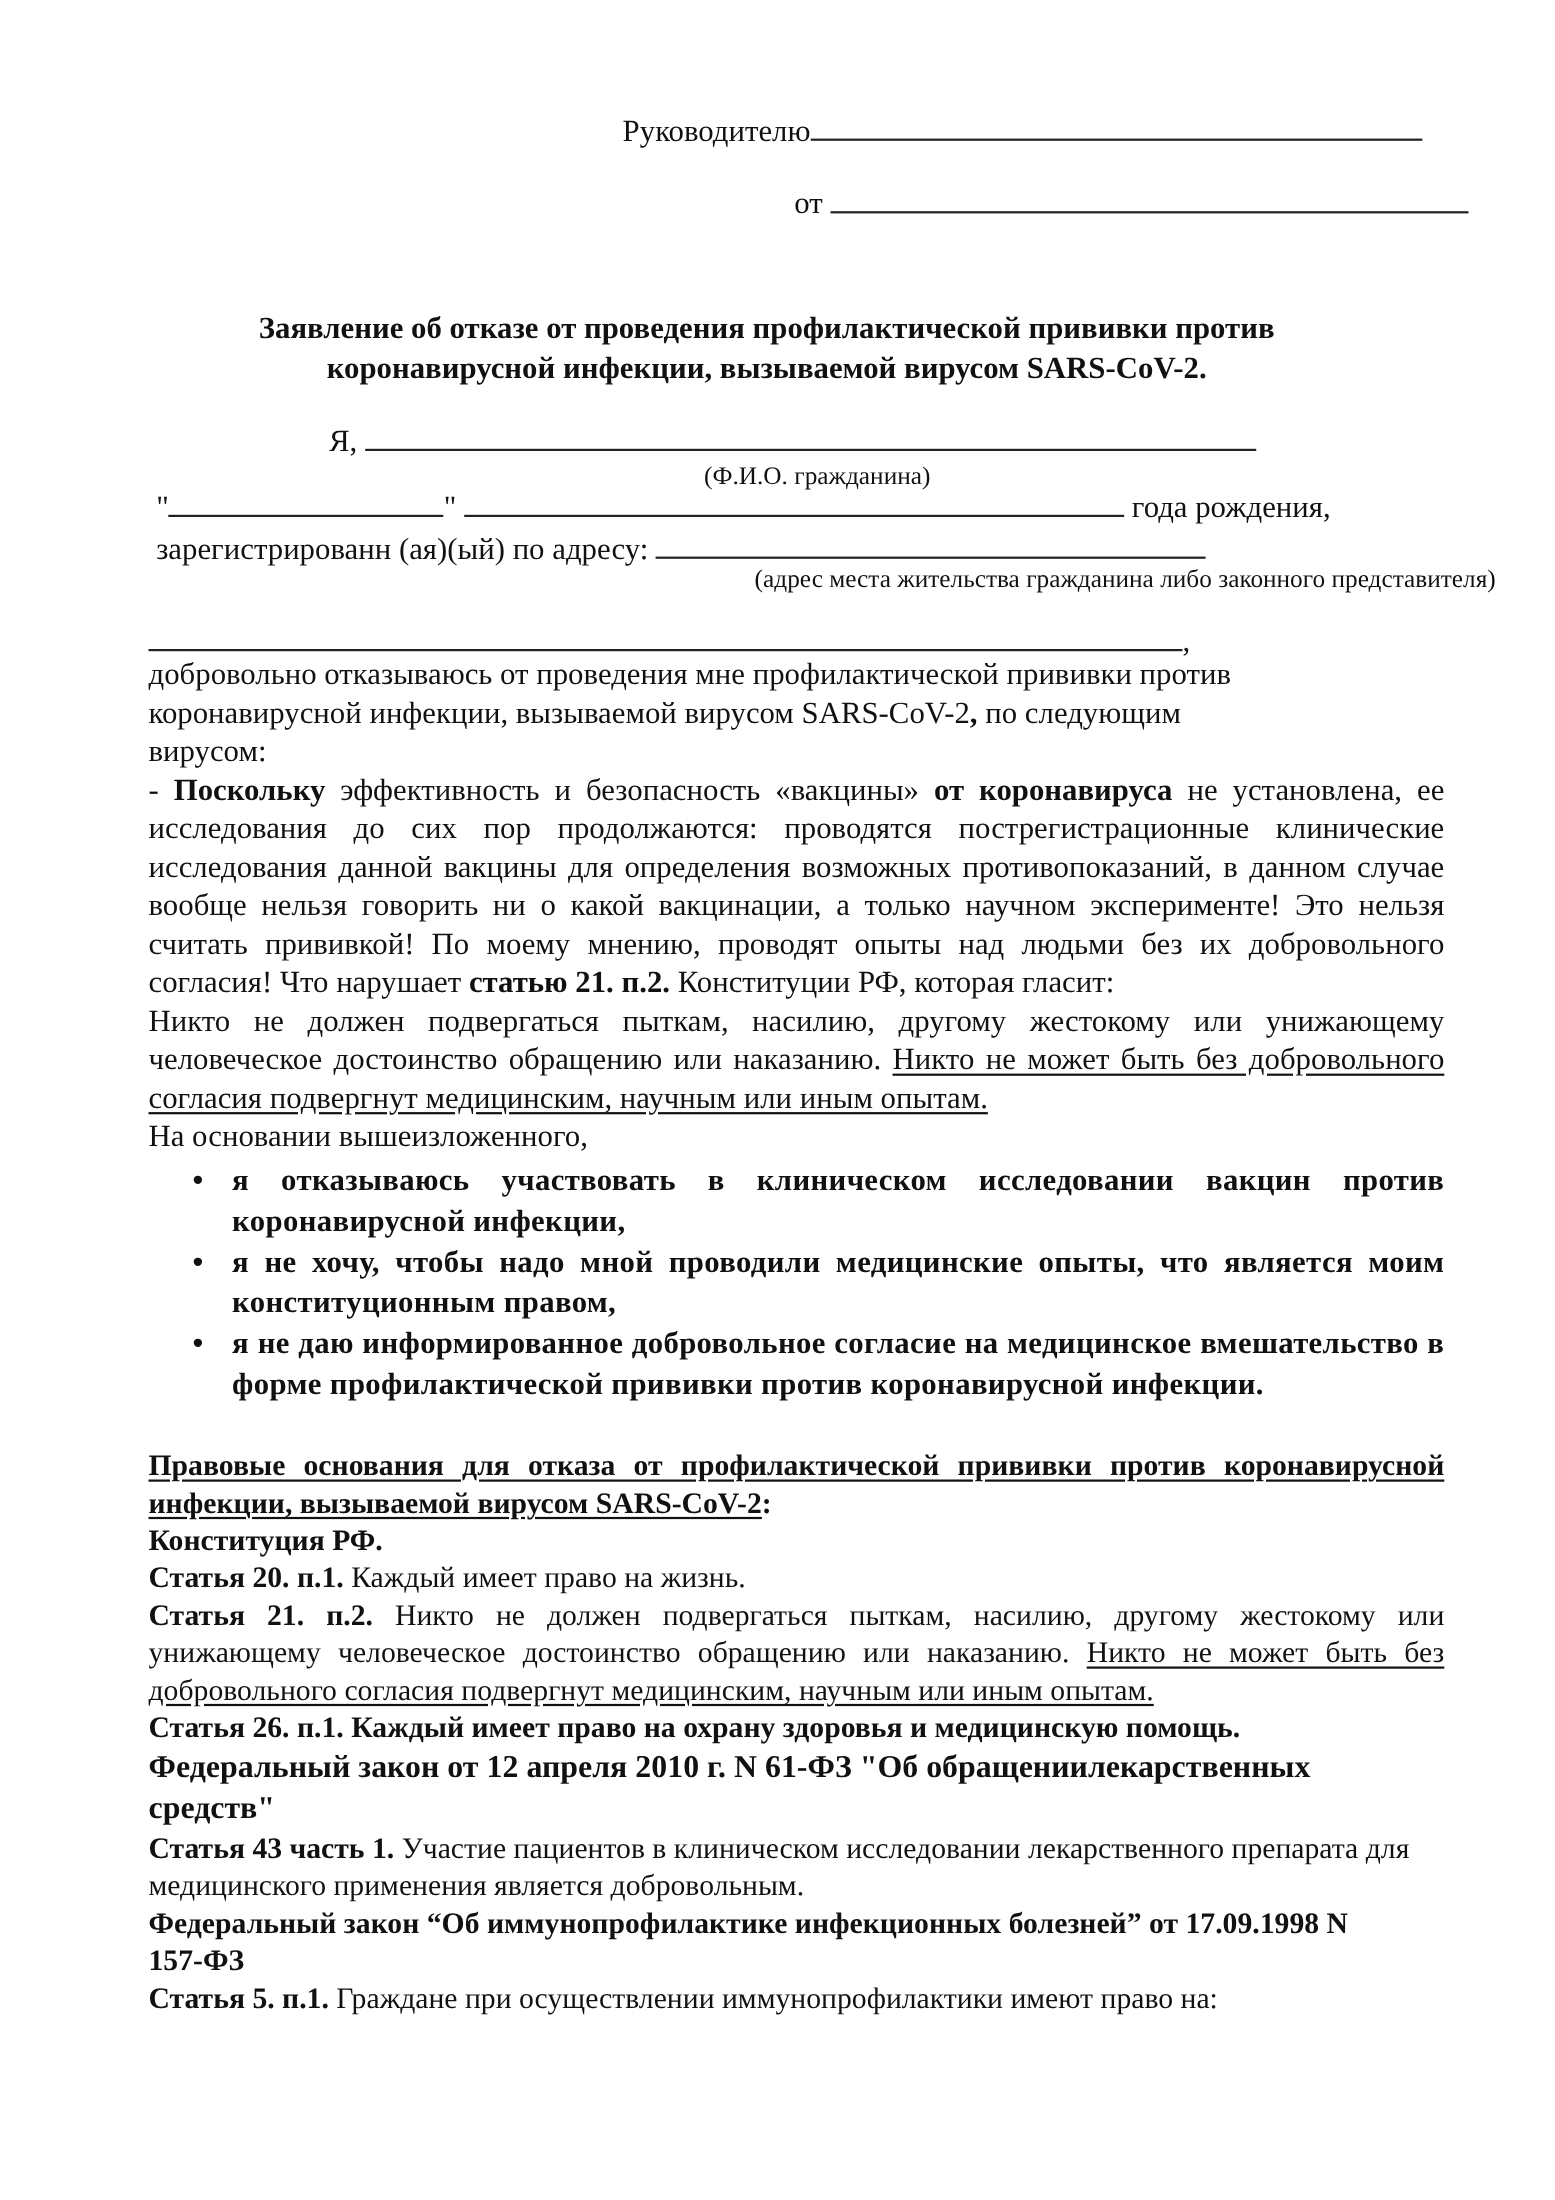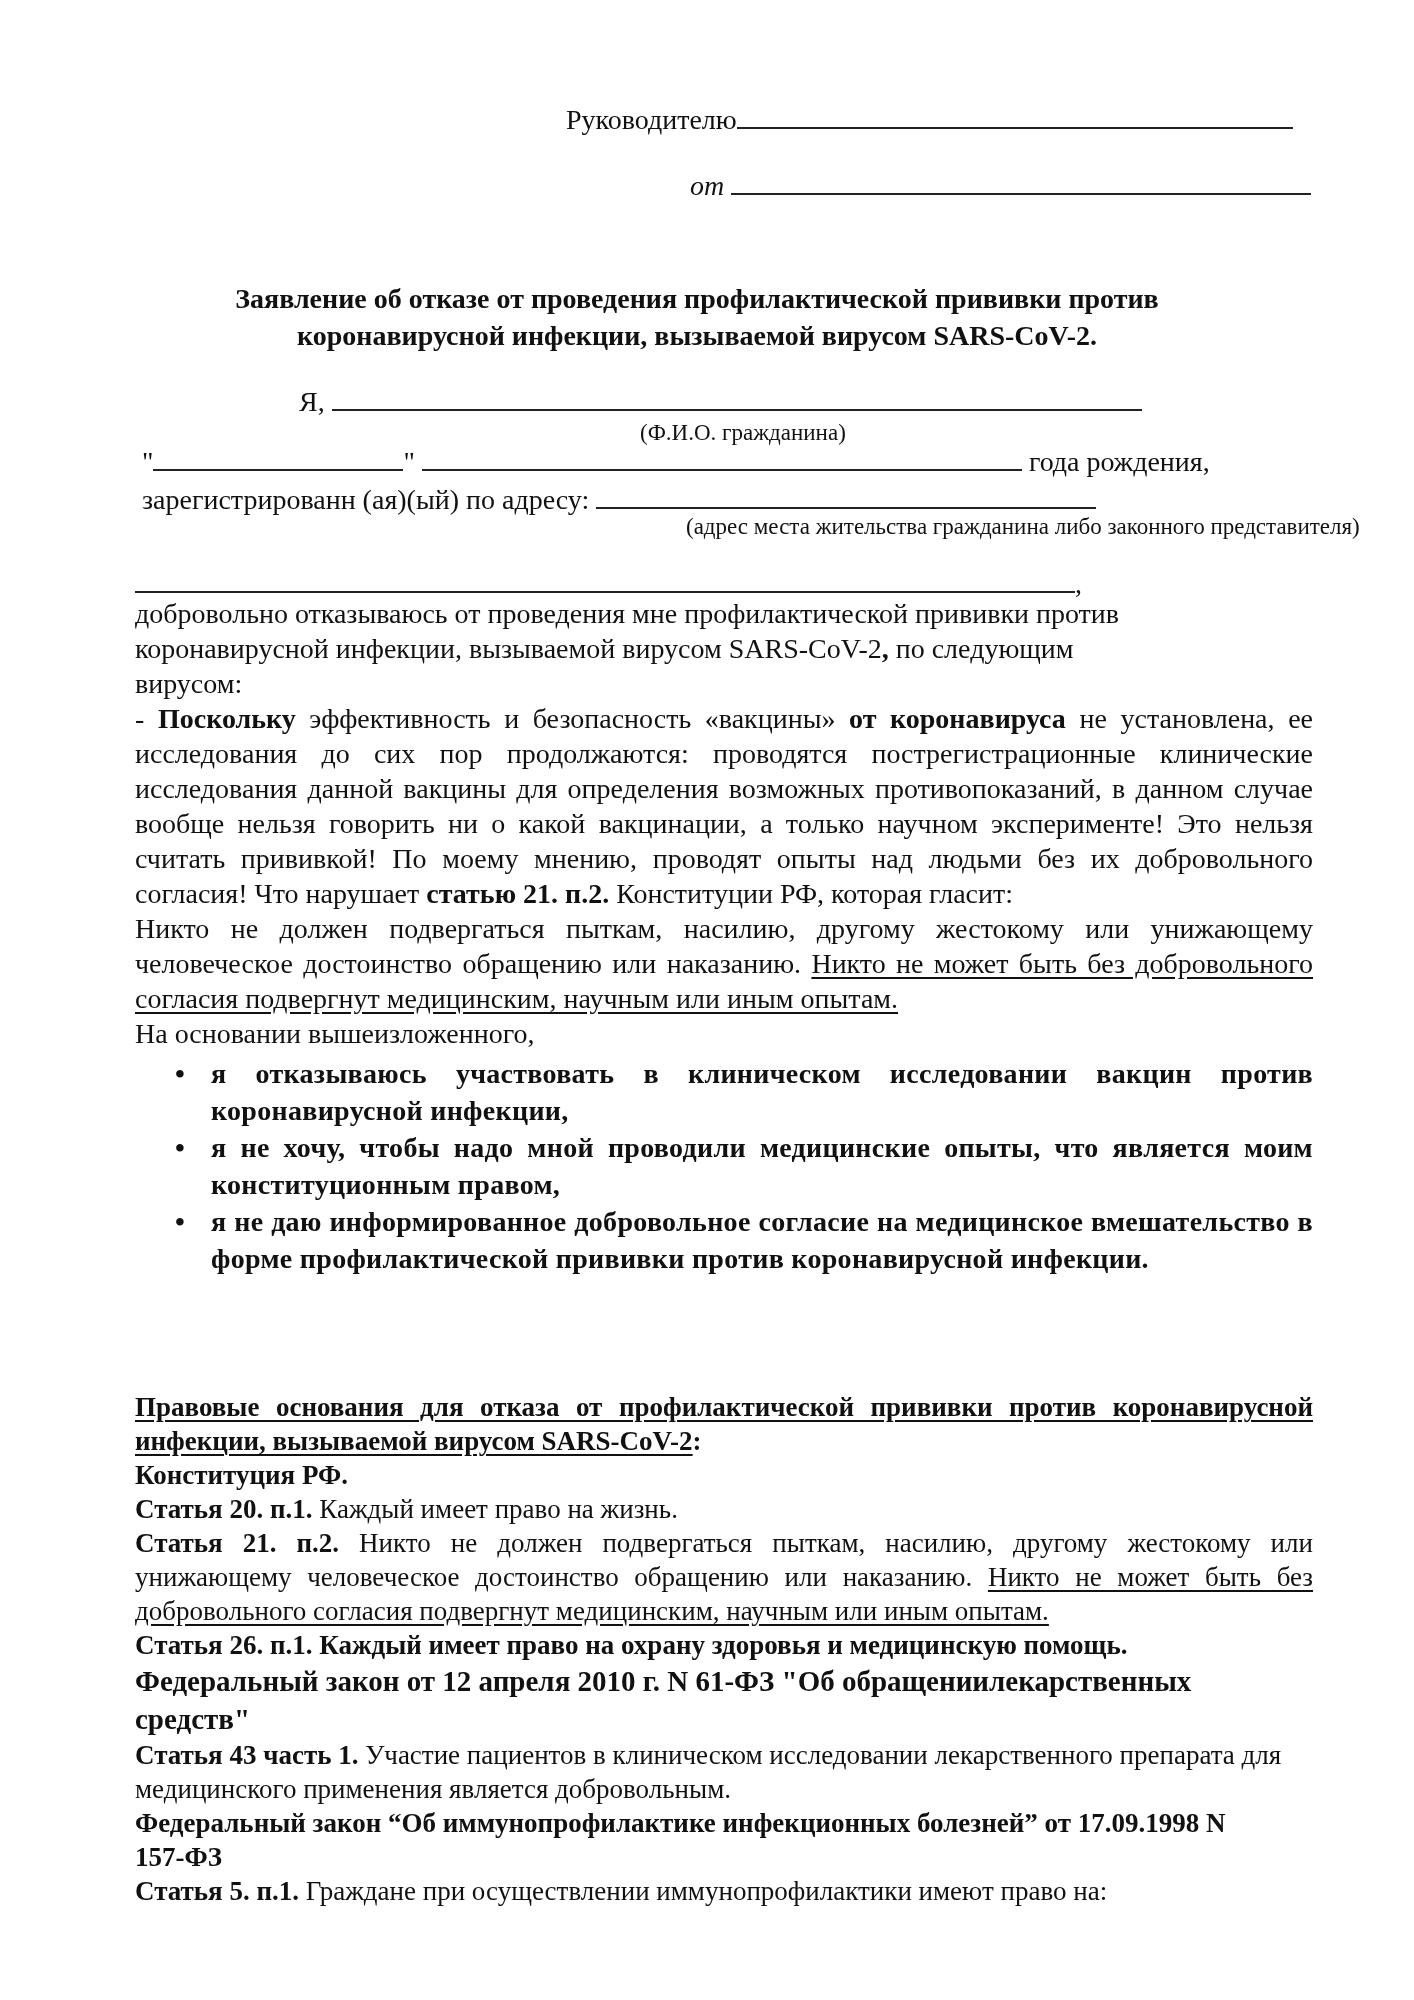--- a/index.html
+++ b/index.html
@@ -17,21 +17,21 @@
   ul.bul { margin:0; padding:0; list-style:none; }
   ul.bul li { position:relative; padding-left:76px; font-weight:bold; letter-spacing:0.3px; }
   ul.bul li .dot { position:absolute; left:40px; top:0; }
 </style>
 </head>
 <body>
 
 <div class="abs t28" style="left:566px; top:102px;">
   <span>Руководителю</span><span class="blank" style="width:556px;"></span>
 </div>
-<div class="abs t28" style="left:690px; top:168px;font-style:italic;">
+<div class="abs t28" style="left:722px; top:168px;">
   <span>от</span>&nbsp;<span class="blank" style="width:580px;"></span>
 </div>
 
 <div class="abs b" style="left:0; width:1384px; top:280px; text-align:center; font-size:28px; line-height:37px;">
   <div style="padding-left:10px;">Заявление об отказе от проведения профилактической прививки против</div>
   <div style="padding-left:10px;">коронавирусной инфекции, вызываемой вирусом SARS-CoV-2.</div>
 </div>
 
 <div class="abs t28" style="left:299px; top:384px;">
   <span>Я,</span>&nbsp;<span class="blank" style="width:810px;"></span>
@@ -58,21 +58,21 @@
   <p class="just"><span>- </span><span class="b">Поскольку</span><span> эффективность и безопасность «вакцины» </span><span class="b">от коронавируса</span><span> не установлена, ее исследования до сих пор продолжаются: проводятся пострегистрационные клинические исследования данной вакцины для определения возможных противопоказаний, в данном случае вообще нельзя говорить ни о какой вакцинации, а только научном эксперименте! Это нельзя считать прививкой! По моему мнению, проводят опыты над людьми без их добровольного согласия! Что нарушает </span><span class="b">статью 21. п.2.</span><span> Конституции РФ, которая гласит:</span></p>
   <p class="just"><span>Никто не должен подвергаться пыткам, насилию, другому жестокому или унижающему человеческое достоинство обращению или наказанию. </span><span class="u">Никто не может быть без добровольного согласия подвергнут медицинским, научным или иным опытам.</span></p>
   <p>На основании вышеизложенного,</p>
   <ul class="bul" style="margin-top:4px; line-height:37px;">
     <li class="just"><span class="dot">•</span><span>я отказываюсь участвовать в клиническом исследовании вакцин против коронавирусной инфекции,</span></li>
     <li class="just"><span class="dot">•</span><span>я не хочу, чтобы надо мной проводили медицинские опыты, что является моим конституционным правом,</span></li>
     <li class="just"><span class="dot">•</span><span>я не даю информированное добровольное согласие на медицинское вмешательство в форме профилактической прививки против коронавирусной инфекции.</span></li>
   </ul>
 </div>
 
-<div class="abs body-block" style="top:1390px; font-size:27px; line-height:34px;">
+<div class="abs body-block" style="top:1315px; font-size:27px; line-height:34px;">
   <p class="just b"><span class="u" style="text-decoration-thickness:2px;">Правовые основания для отказа от профилактической прививки против коронавирусной инфекции, вызываемой вирусом SARS-CoV-2</span><span>:</span></p>
   <p class="b">Конституция РФ.</p>
   <p><span class="b">Статья 20. п.1.</span><span> Каждый имеет право на жизнь.</span></p>
   <p class="just"><span class="b">Статья 21. п.2.</span><span> Никто не должен подвергаться пыткам, насилию, другому жестокому или унижающему человеческое достоинство обращению или наказанию. </span><span class="u">Никто не может быть без добровольного согласия подвергнут медицинским, научным или иным опытам.</span></p>
   <p class="b">Статья 26. п.1. Каждый имеет право на охрану здоровья и медицинскую помощь.</p>
   <p class="b" style="font-size:29px; line-height:38px; padding-right:40px;">Федеральный закон от 12 апреля 2010 г. N 61-ФЗ "Об обращениилекарственных средств"</p>
   <p style="padding-right:30px;"><span class="b">Статья 43 часть 1.</span><span> Участие пациентов в клиническом исследовании лекарственного препарата для медицинского применения является добровольным.</span></p>
   <p class="b" style="padding-right:50px;">Федеральный закон “Об иммунопрофилактике инфекционных болезней” от 17.09.1998 N 157-ФЗ</p>
   <p><span class="b">Статья 5. п.1.</span><span> Граждане при осуществлении иммунопрофилактики имеют право на:</span></p>
 </div>

